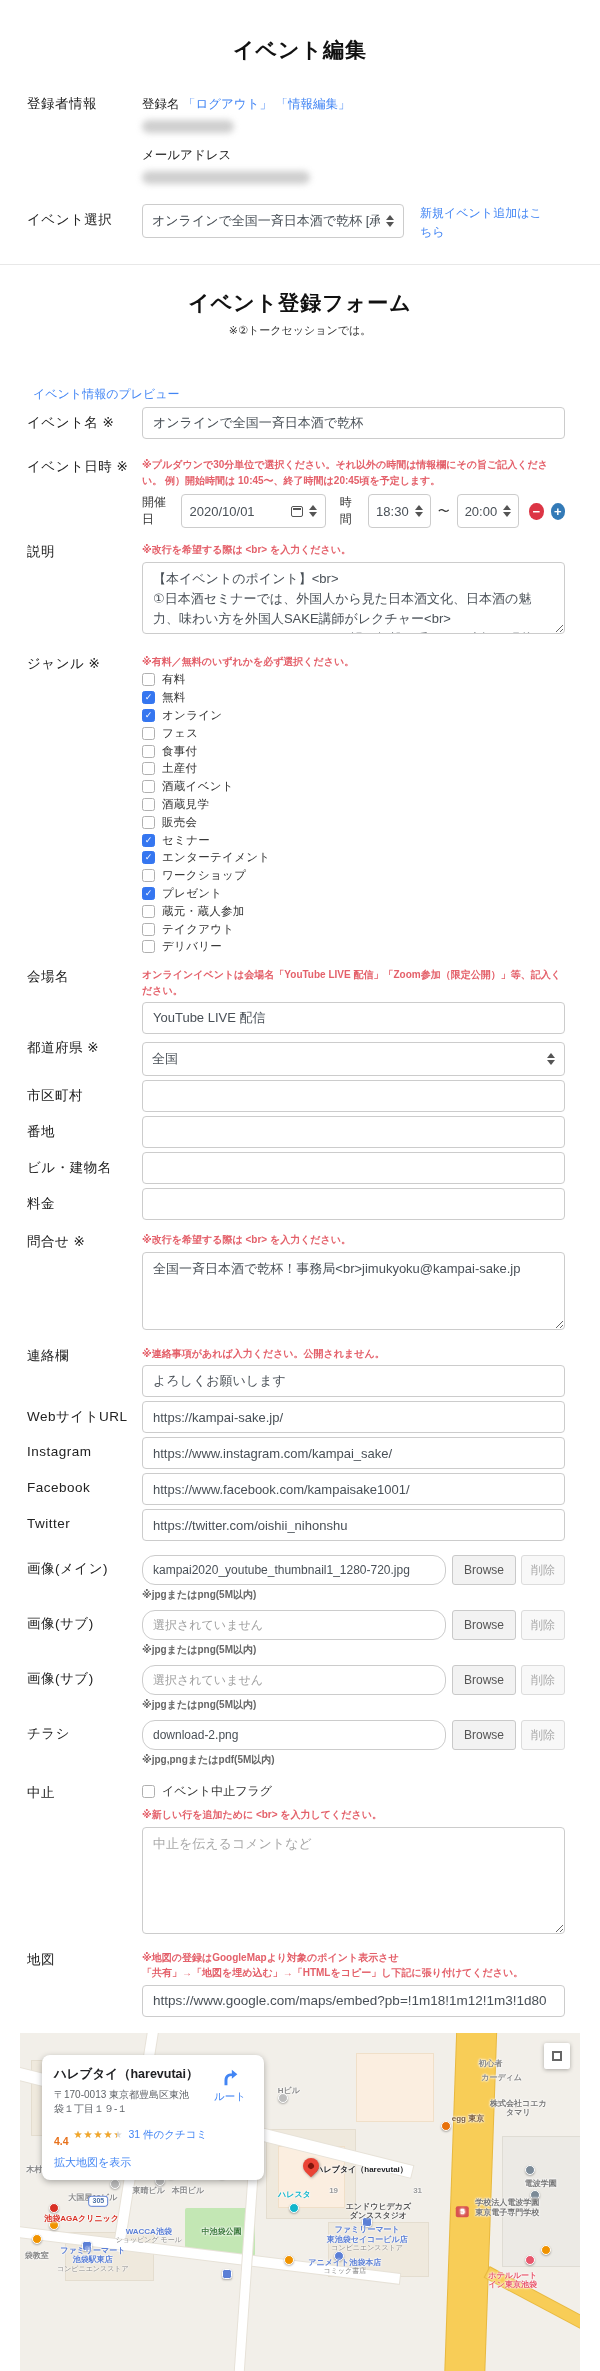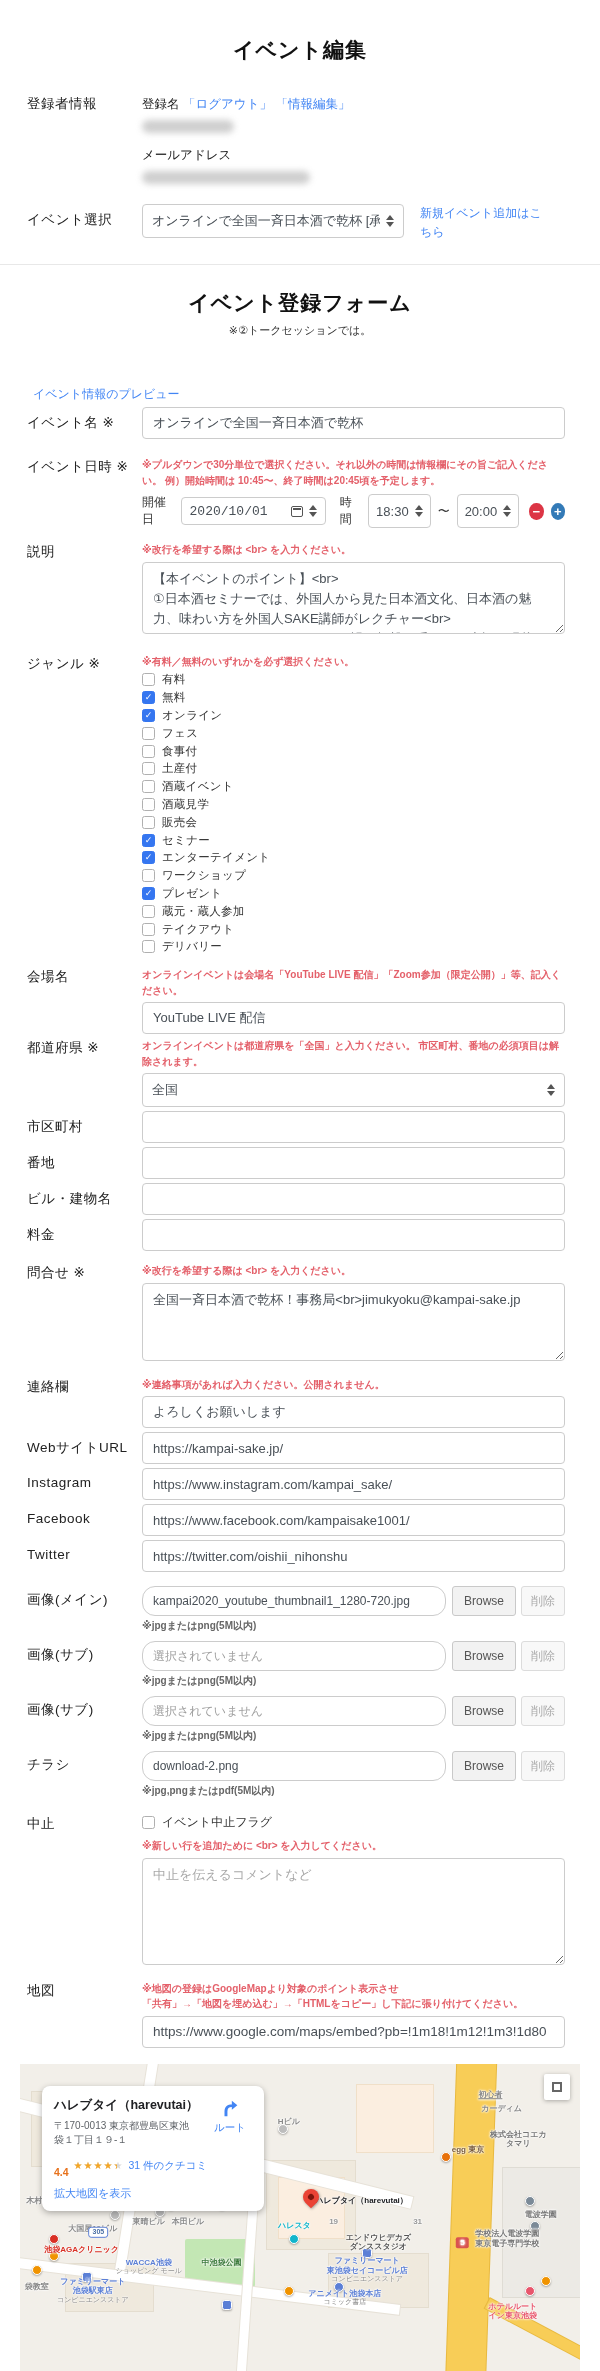--- a/index.html
+++ b/index.html
@@ -28,21 +28,21 @@
   .tri-u { width:0;height:0;border-left:4px solid transparent;border-right:4px solid transparent;border-bottom:5px solid #555; }
   .tri-d { width:0;height:0;border-left:4px solid transparent;border-right:4px solid transparent;border-top:5px solid #555; }
   a.lnk { color:#4285f4; text-decoration:none; cursor:pointer; }
   
   .reg-line { font-size:12.5px; color:#222; padding-top:2px; }
   .blurbar { height:13px; border-radius:7px; background:#bfbfbf; filter:blur(3px); opacity:.75; margin-top:7px; }
   
   .divider { border-top:1px solid #e8e8e8; margin-top:22px; }
   
   .dtrow { display:flex; align-items:center; margin-top:6px; font-size:12px; color:#333; }
-  .datebox { border:1px solid #ccc; border-radius:4px; height:28px; display:flex; align-items:center; padding:0 8px; margin-left:8px; font-size:13px; color:#495057; width:168px; justify-content:space-between;font-family:Liberation Mono, monospace; }
+  .datebox { border:1px solid #ccc; border-radius:4px; height:34px; display:flex; align-items:center; padding:0 8px; margin-left:8px; font-size:13px; color:#495057; width:168px; justify-content:space-between; }
   .calicon { width:12px; height:11px; border:1.5px solid #555; border-radius:2px; position:relative; margin-left:8px; }
   .calicon::before { content:""; position:absolute; left:1px; right:1px; top:1px; height:2px; background:#555; }
   .timebox { border:1px solid #ccc; border-radius:4px; height:34px; display:flex; align-items:center; padding:0 7px; font-size:13px; color:#495057; width:66px; justify-content:space-between; }
   .circle-btn { width:17px; height:17px; border-radius:50%; color:#fff; font-size:13px; font-weight:700; display:flex; align-items:center; justify-content:center; line-height:1; cursor:pointer; }
   .c-red { background:#dc3545; }
   .c-blue { background:#337ab7; }
   
   .cbrow { display:flex; align-items:center; height:13px; margin-bottom:0; cursor:pointer; }
   #genre-list .cbrow { height:13px; margin-top:0; }
   #genre-list { display:flex; flex-direction:column; gap:4.8px; margin-top:4px; }
@@ -282,21 +282,20 @@
     <div class="col-f">
       <div class="note-red">オンラインイベントは会場名「YouTube LIVE 配信」「Zoom参加（限定公開）」等、記入ください。</div>
       <input class="txt mt4" value="YouTube LIVE 配信" style="">
     </div>
   </div>
 
   
   <div class="frow mt10">
     <div class="col-l nt">都道府県 ※</div>
     <div class="col-f">
-      <div class="note-red">オンラインイベントは都道府県を「全国」と入力ください。 市区町村、番地の必須項目は解除されます。</div>
       <div class="sel mt4">
         <span>全国</span>
         <span class="updown">
             <span class="tri-u"></span>
             <span class="tri-d"></span>
           </span>
       </div>
     </div>
   </div>
 
@@ -492,21 +491,21 @@
 イン東京池袋</div>
         <div class="mlabel" style="left: 11%; top: 54%; color: rgb(217, 48, 37);">池袋AGAクリニック</div>
         <div class="mlabel" style="left: 23%; top: 59%; color: rgb(91, 127, 214);">WACCA池袋<div class="msub">ショッピング モール</div></div>
         <div class="mlabel" style="left: 36%; top: 58%; color: rgb(59, 122, 59);">中池袋公園</div>
         <div class="mlabel" style="left: 23%; top: 46%; color: rgb(138, 138, 138);">東晴ビル</div>
         <div class="mlabel" style="left: 30%; top: 46%; color: rgb(138, 138, 138);">本田ビル</div>
         <div class="mlabel" style="left: 13%; top: 48%; color: rgb(138, 138, 138);">大国屋10ビル</div>
         <div class="mlabel" style="left: 4%; top: 40%; color: rgb(138, 138, 138);">木村ビル</div>
         <div class="mlabel" style="left: 48%; top: 17%; color: rgb(138, 138, 138);">Hビル</div>
         <div class="mlabel" style="left: 80%; top: 25%; color: rgb(122, 91, 58);">egg 東京</div>
-        <div class="mlabel" style="left: 84%; top: 9%; color: rgb(136, 136, 136); text-decoration: underline;">初心者</div>
+        <div class="mlabel" style="left: 84%; top: 9%; color: rgb(136, 136, 136);">初心者</div>
         <div class="mlabel" style="left: 86%; top: 13%; color: rgb(136, 136, 136);">カーディム</div>
         <div class="mlabel" style="left: 89%; top: 22%; color: rgb(119, 119, 119);">株式会社コエカタマリ</div>
         <div class="mlabel" style="left: 87%; top: 51%; color: rgb(119, 119, 119);">学校法人電波学園
 東京電子専門学校</div>
         <div class="mlabel" style="left: 93%; top: 44%; color: rgb(119, 119, 119);">電波学園</div>
         <div class="mlabel" style="left: 3%; top: 65%; color: rgb(136, 136, 136);">袋教室</div>
         <div class="mlabel shield-blue" style="left: 14%; top: 49%; color: rgb(74, 111, 165);">305</div>
         <div class="mlabel shield-red" style="left: 79%; top: 52%; color: rgb(255, 255, 255);">5</div>
       </div>
     <div class="mainpin" style="left:52%;top:41%"></div>

